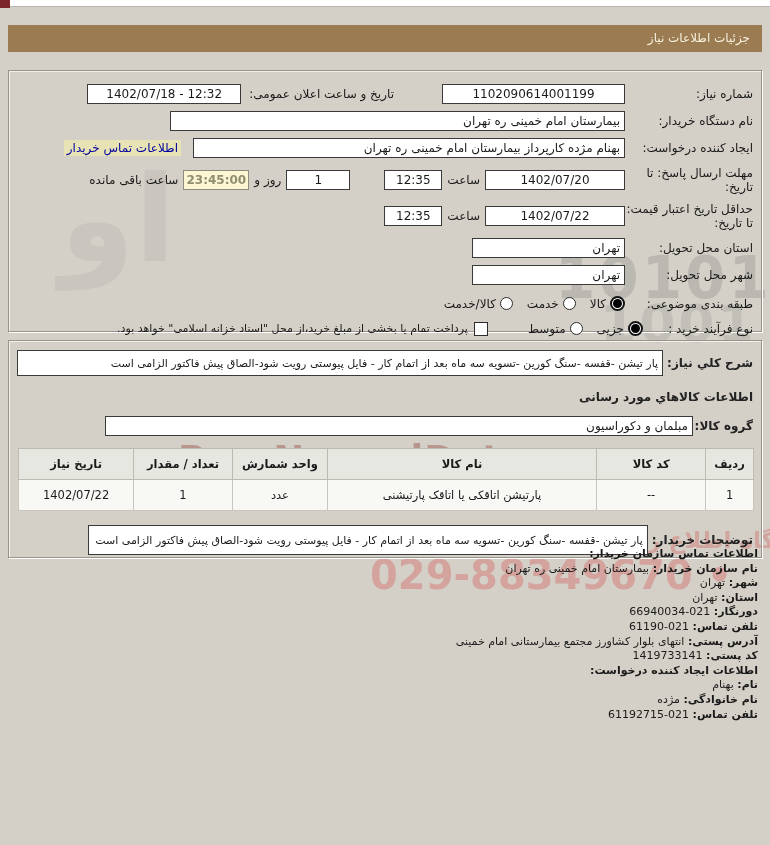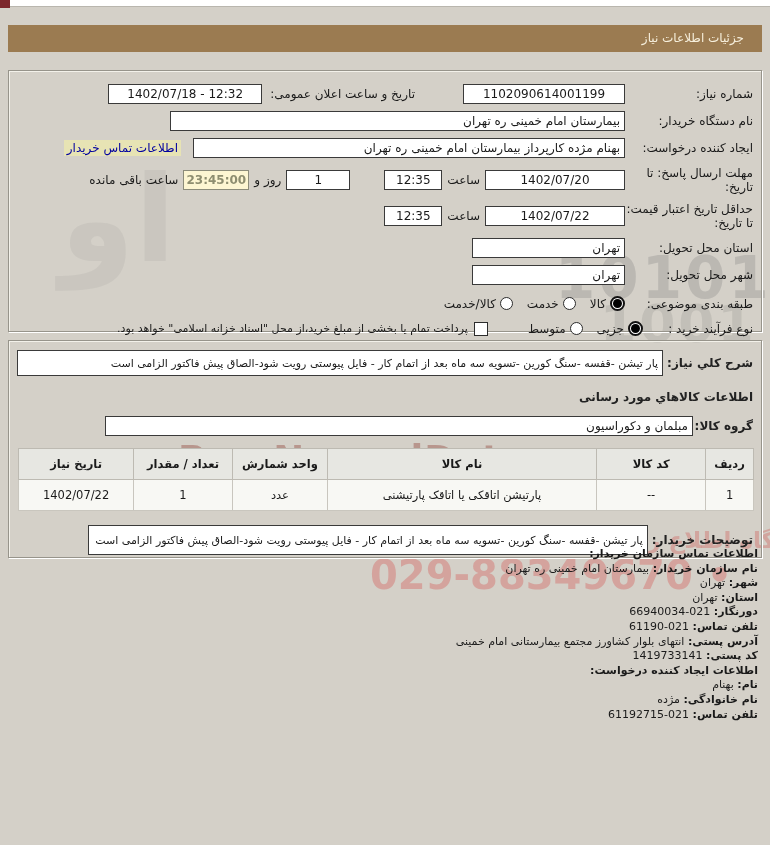--- a/index.html
+++ b/index.html
@@ -7,21 +7,21 @@
     width:770px;height:845px;position:relative;overflow:hidden;
     background:#d4d0c8;
     font-family:"DejaVu Sans",sans-serif;
     font-size:12px;color:#1a1a1a;direction:rtl;
   }
   .topstrip{position:absolute;top:0;left:0;width:770px;height:6px;background:#ffffff;border-bottom:1px solid #b9b6ae;}
   .corner-square{position:absolute;top:0;right:auto;left:0;width:10px;height:8px;background:#7c262b;}
   .titlebar{
     position:absolute;top:25px;right:8px;left:8px;height:27px;
     background:#9b7b51;color:#f6efdc;line-height:27px;
-    padding-right:18px;font-size:12px;box-sizing:border-box;
+    padding-right:12px;font-size:12px;box-sizing:border-box;
   }
   .panel{
     position:absolute;right:8px;left:8px;
     border:1px solid #97948b;box-shadow:inset 1px 1px 0 #f3f1ea, 1px 1px 0 #ffffff;
     box-sizing:border-box;
   }
   .panel1{top:70px;height:262px;}
   .panel2{top:340px;height:218px;}
   .frow{display:flex;align-items:center;margin:0 8px;position:relative;}
   .lbl{width:128px;flex-shrink:0;line-height:14px;}
@@ -72,21 +72,21 @@
 
 <div class="topstrip"></div>
 <div class="corner-square"></div>
 
 <div class="titlebar">جزئیات اطلاعات نیاز</div>
 
 <div class="panel panel1">
 
   <div class="frow" style="margin-top:13px;">
     <span class="lbl">شماره نیاز:</span>
-    <span class="box center num" style="width:162px;">1102090614001199</span>
+    <span class="box center num" style="width:183px;">1102090614001199</span>
     <span style="width:48px;"></span>
     <span style="margin-left:8px;">تاریخ و ساعت اعلان عمومی:</span>
     <span class="box center num" style="width:154px;">1402/07/18 - 12:32</span>
   </div>
 
   <div class="frow" style="margin-top:7px;">
     <span class="lbl">نام دستگاه خریدار:</span>
     <span class="box" style="width:455px;">بیمارستان امام خمینی ره  تهران</span>
   </div>
 

